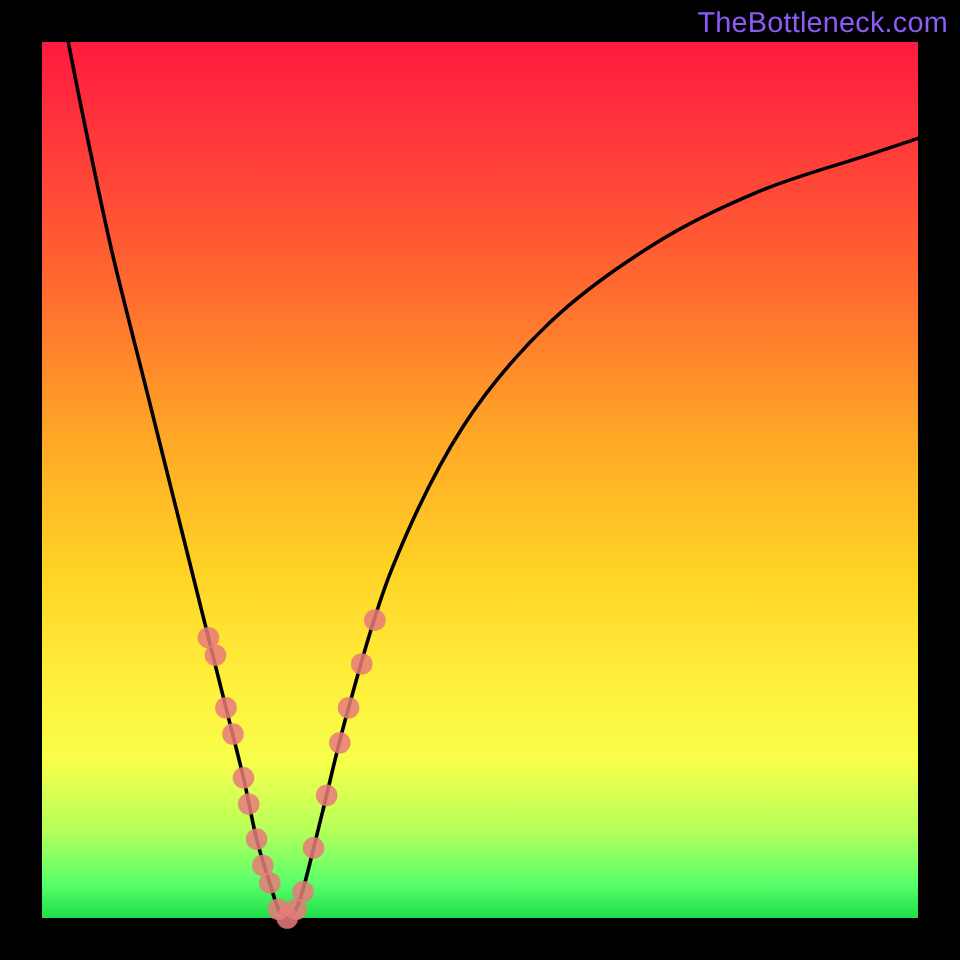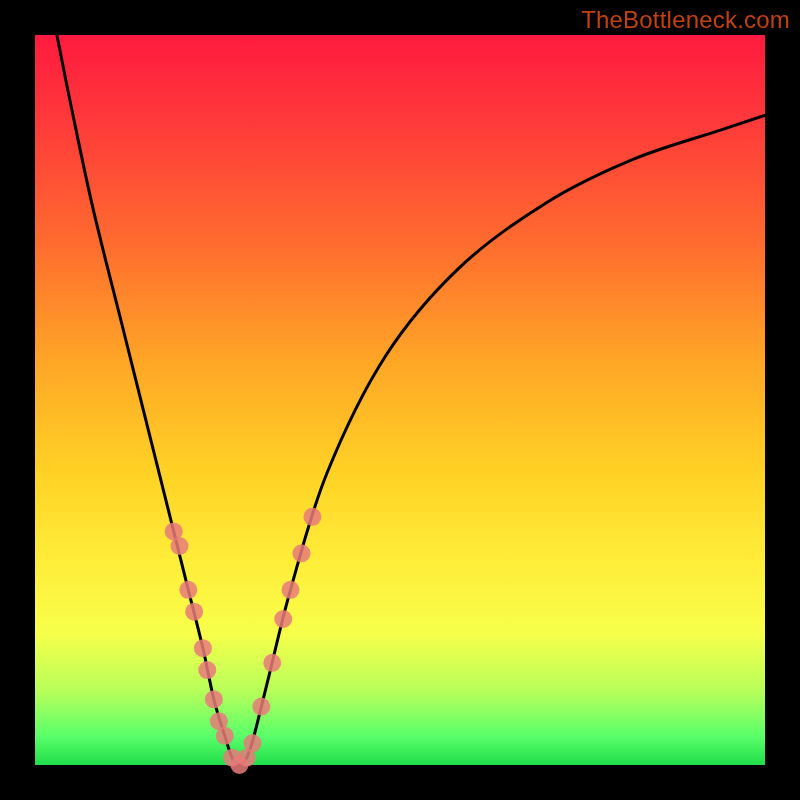--- a/index.html
+++ b/index.html
@@ -37,21 +37,21 @@
       #f7ff4a 82%,
       #b6ff5a 90%,
       #5aff6a 96%,
       #1fde4a 100%
     );
   }
   .watermark {
     position: absolute;
     top: 6px;
     right: 10px;
-    color: #c2410c;
+    color: #8b5cf6;
     font-size: 24px;
     font-weight: 400;
     letter-spacing: 0.2px;
     user-select: none;
   }
   svg.curve {
     position: absolute;
     left: 0;
     top: 0;
     width: 730px;

